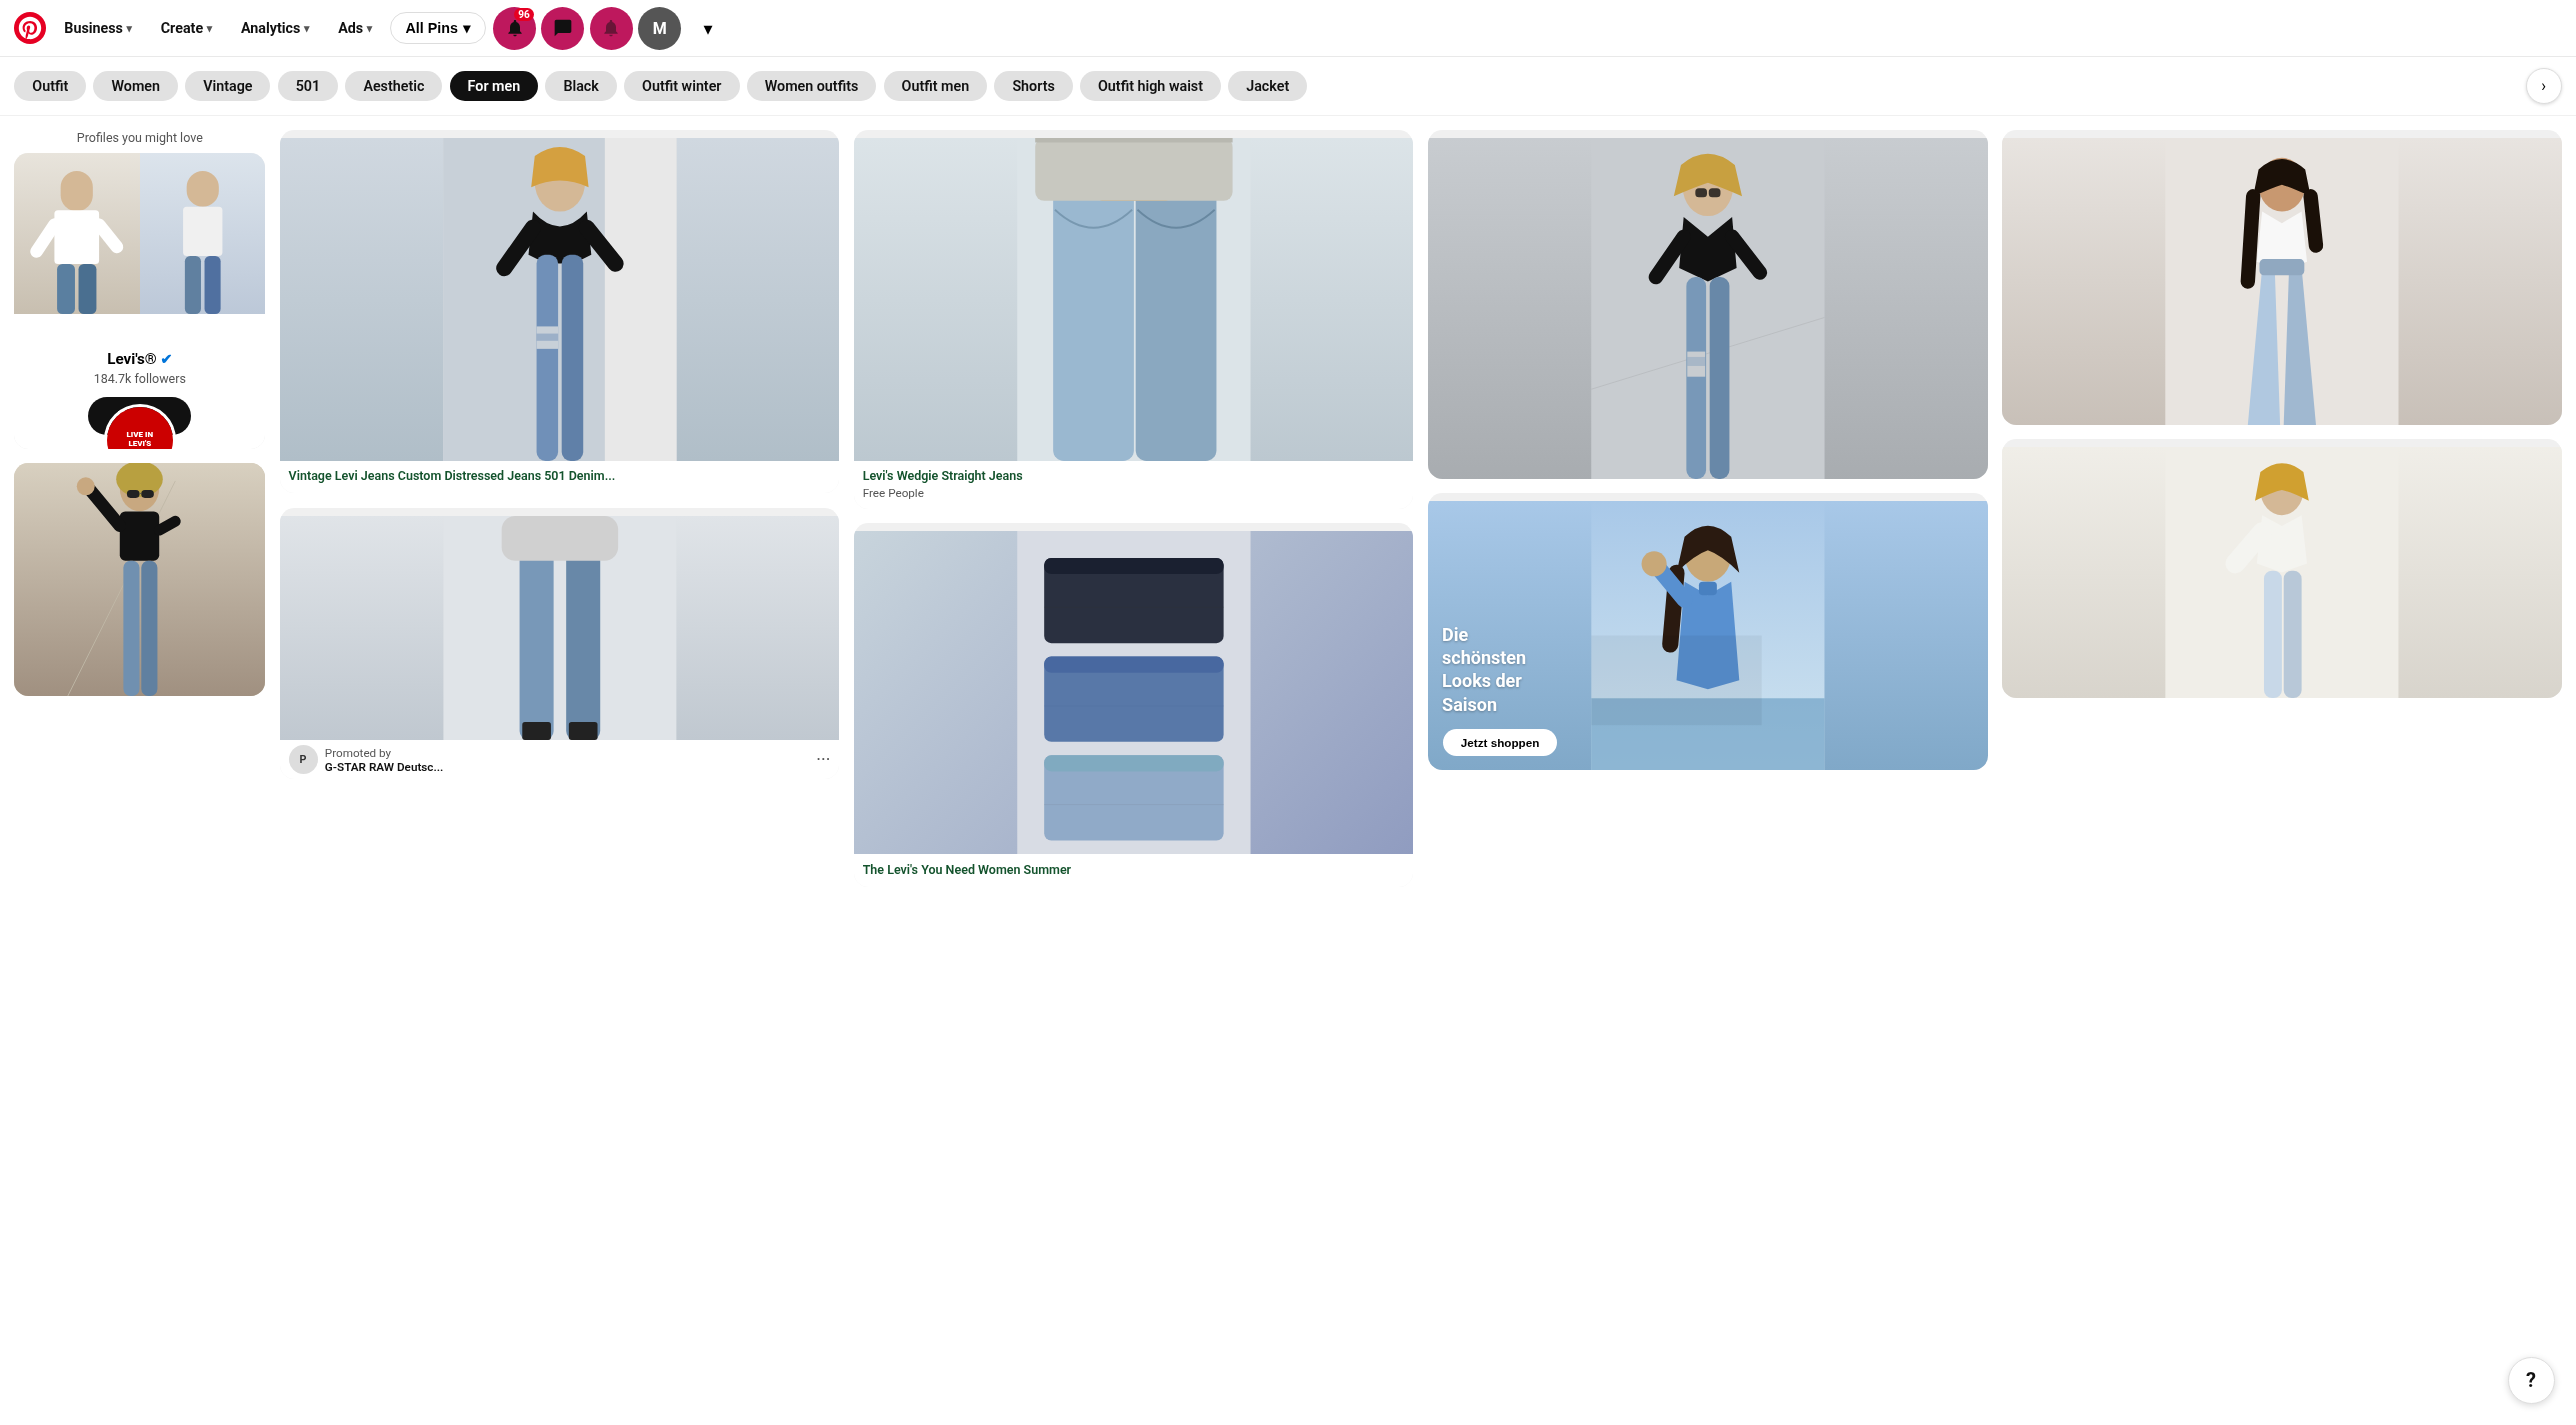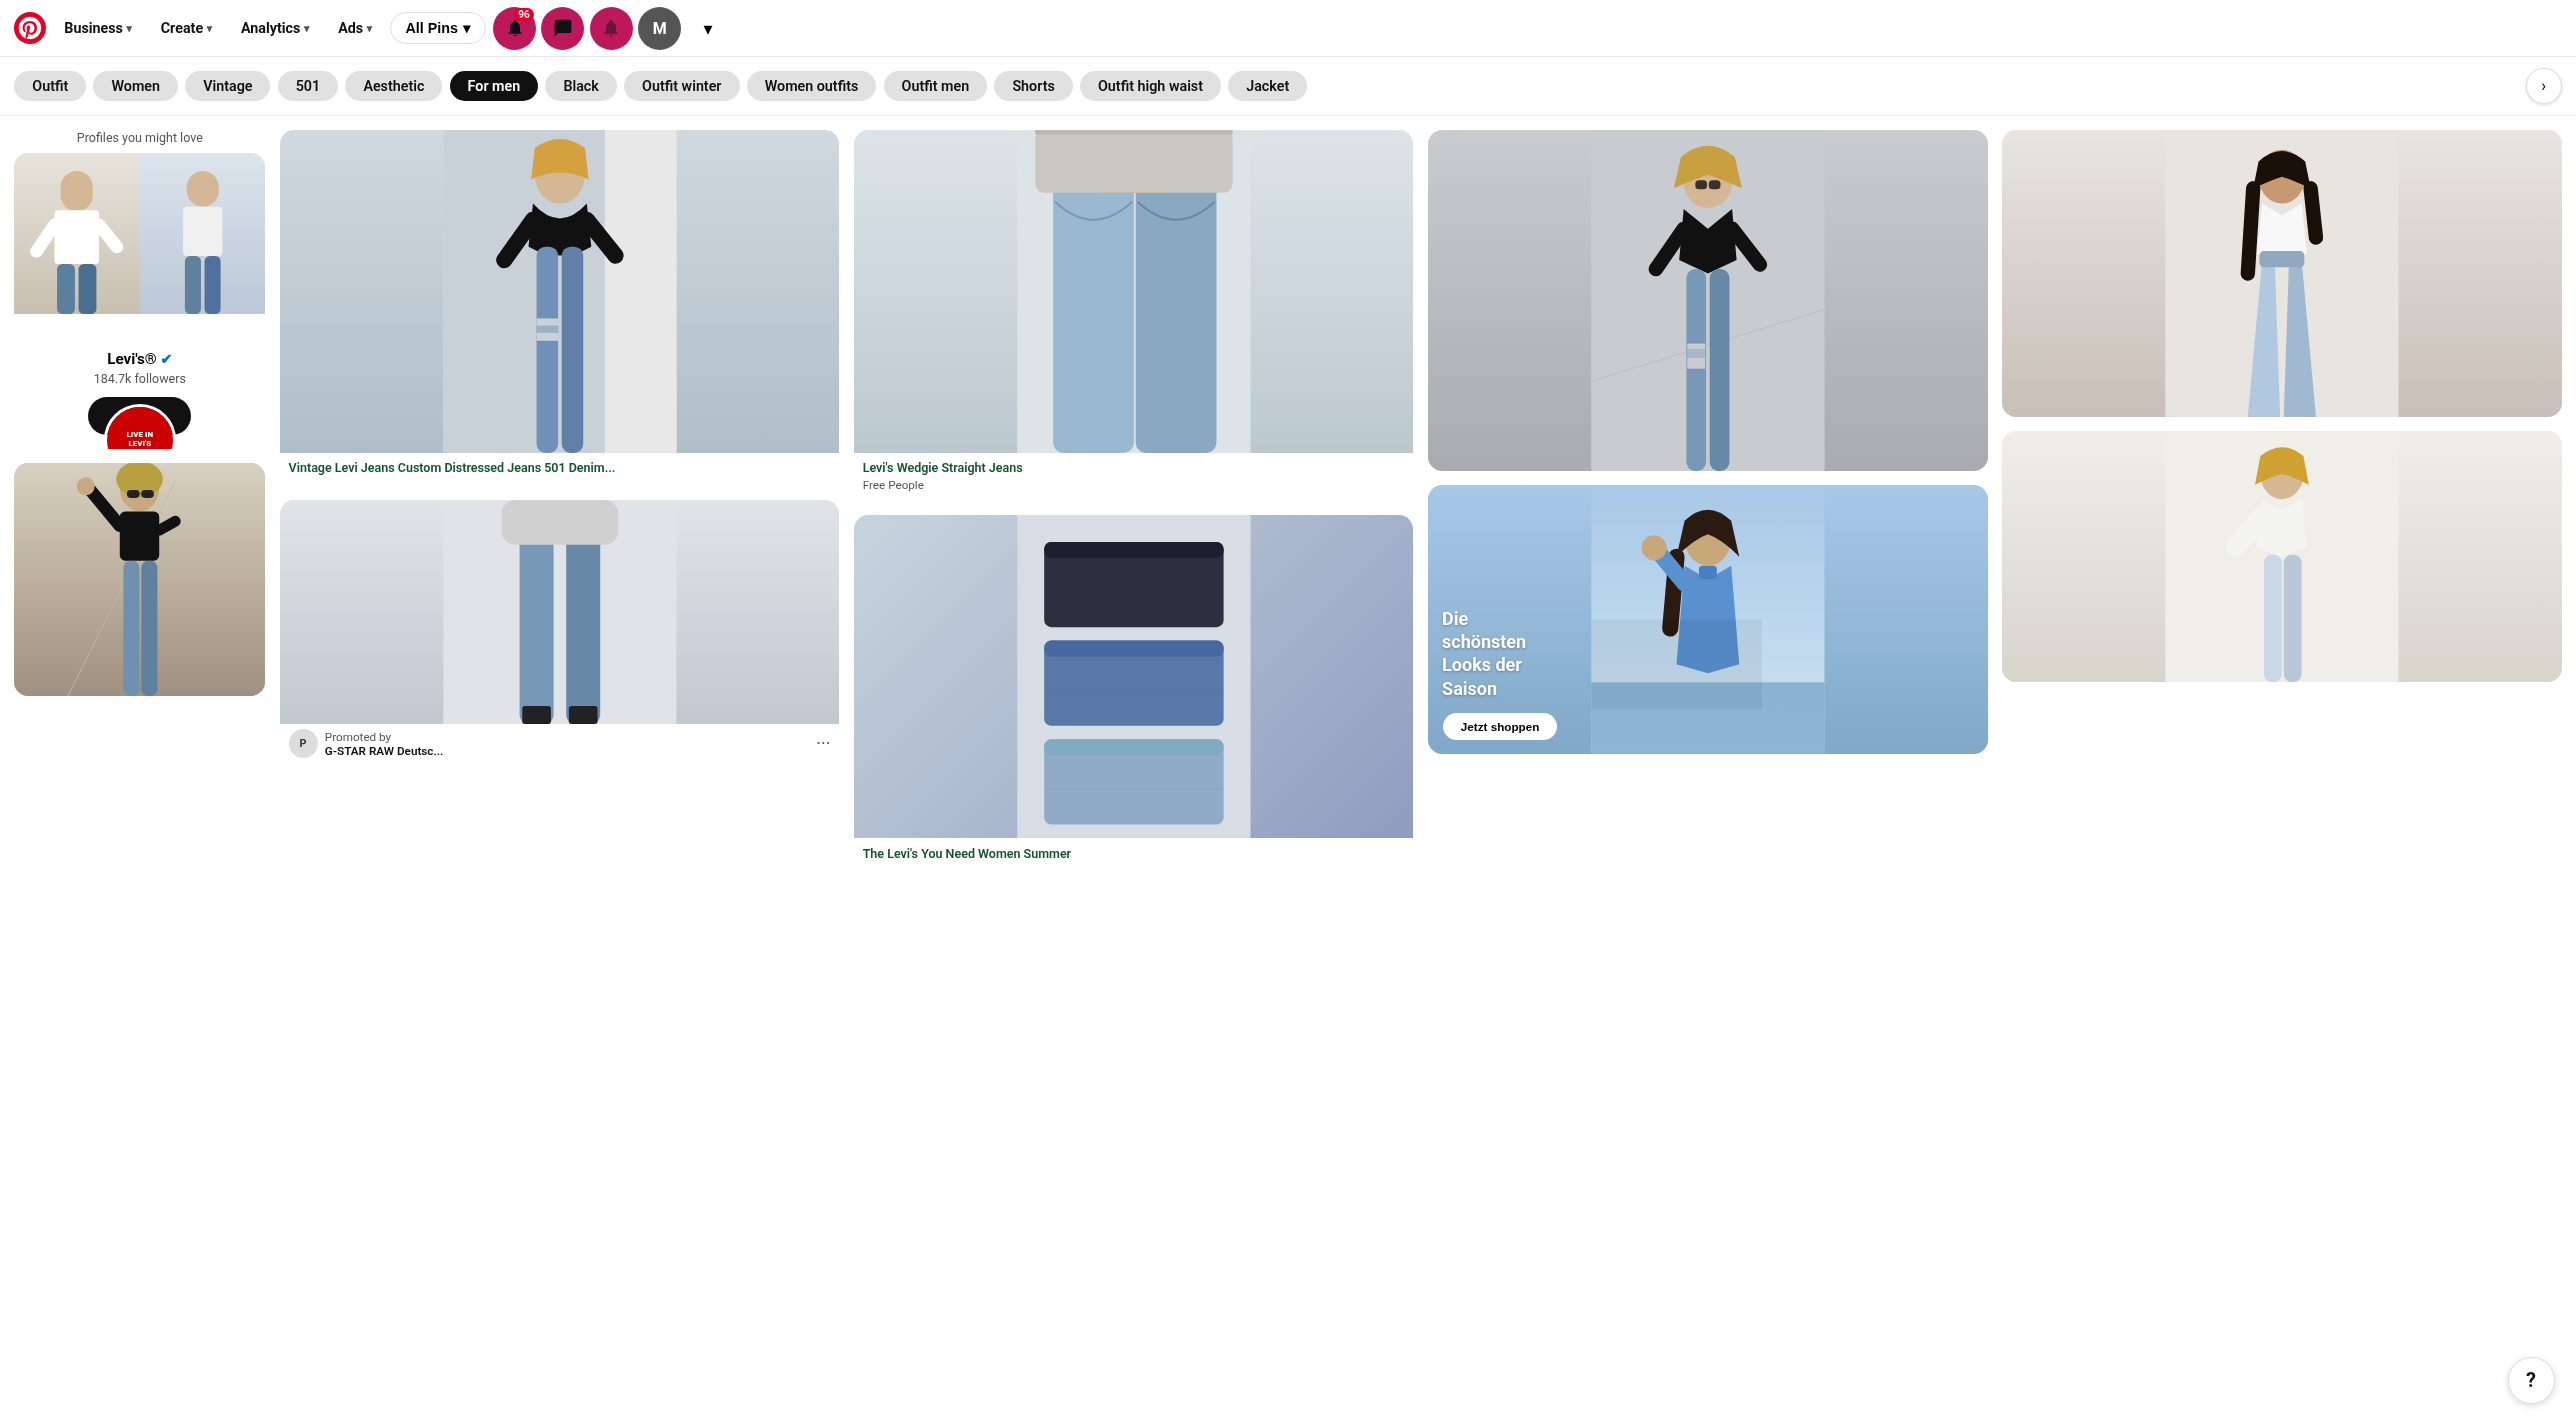--- a/index.html
+++ b/index.html
@@ -323,20 +323,21 @@
       color: #555;
       cursor: pointer;
     }
     .pin-img-box {
       width: 100%;
       background: #e0e0e0;
       display: flex;
       align-items: center;
       justify-content: center;
       overflow: hidden;
+      margin-top: 8px;
     }
 
     
     .img-jeans-1 {
       height: 287px;
       background: linear-gradient(180deg, #d0d8e0 0%, #b0bec8 100%);
       position: relative;
     }
 
     

